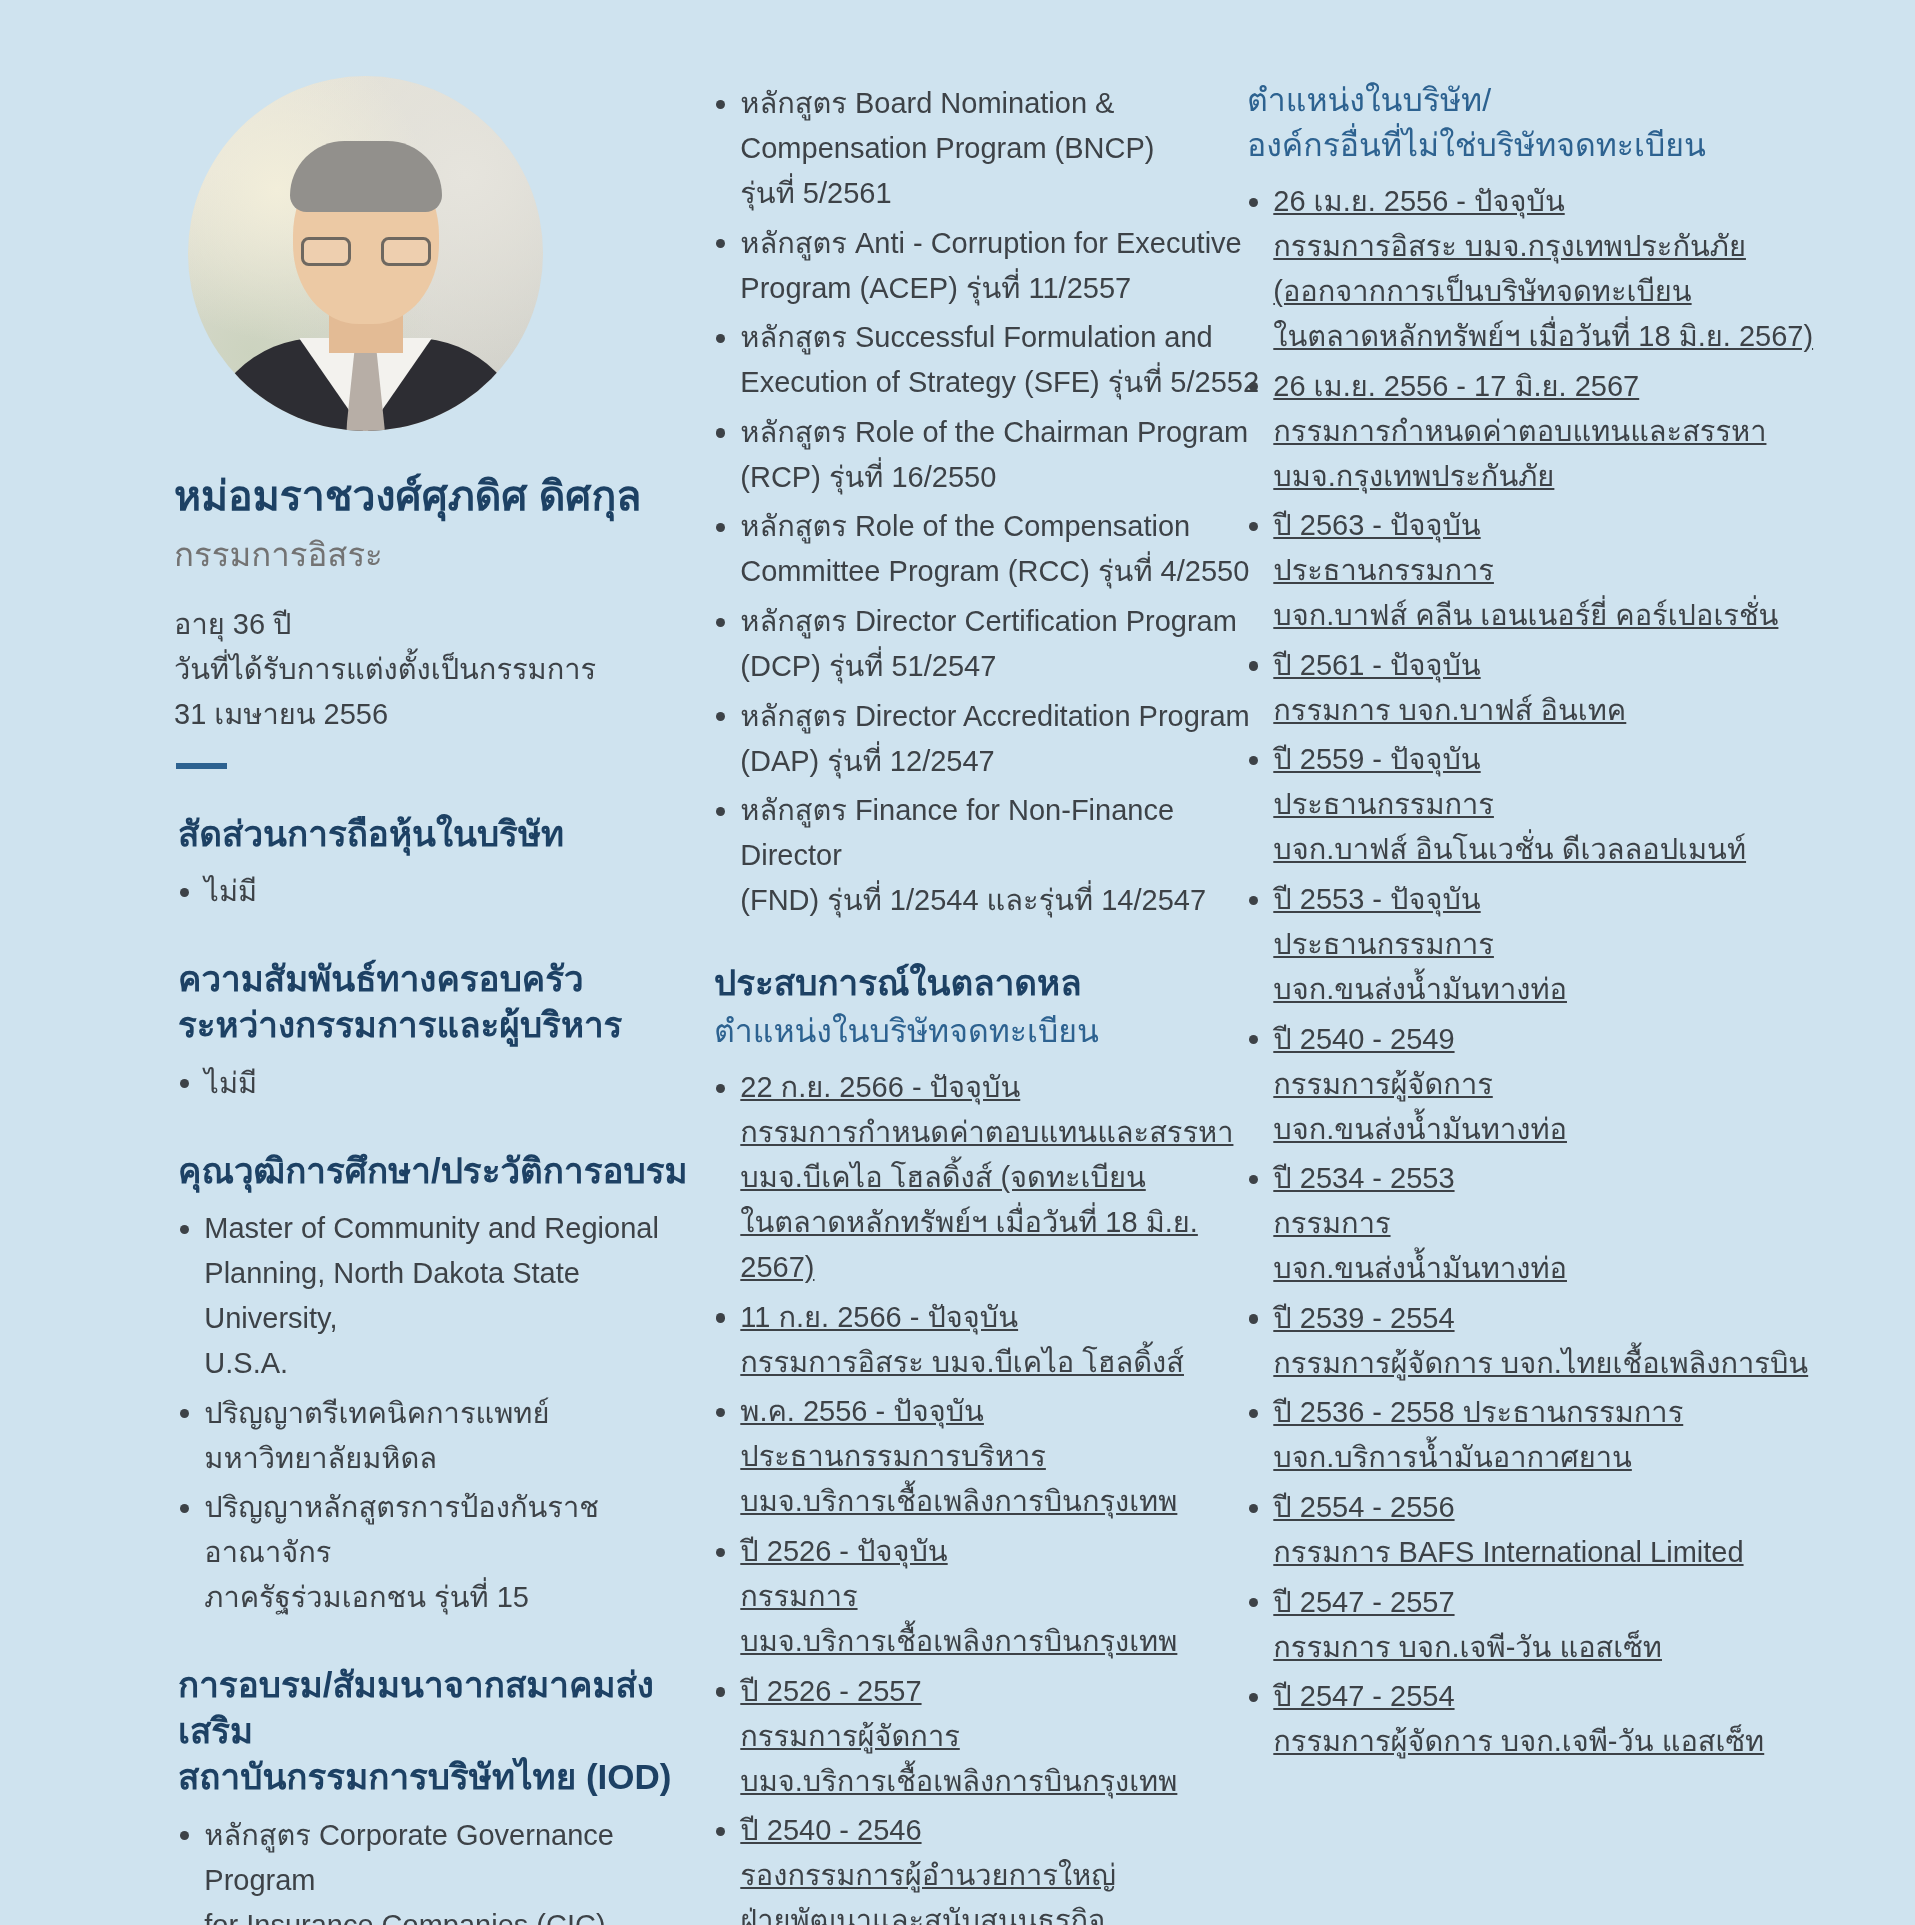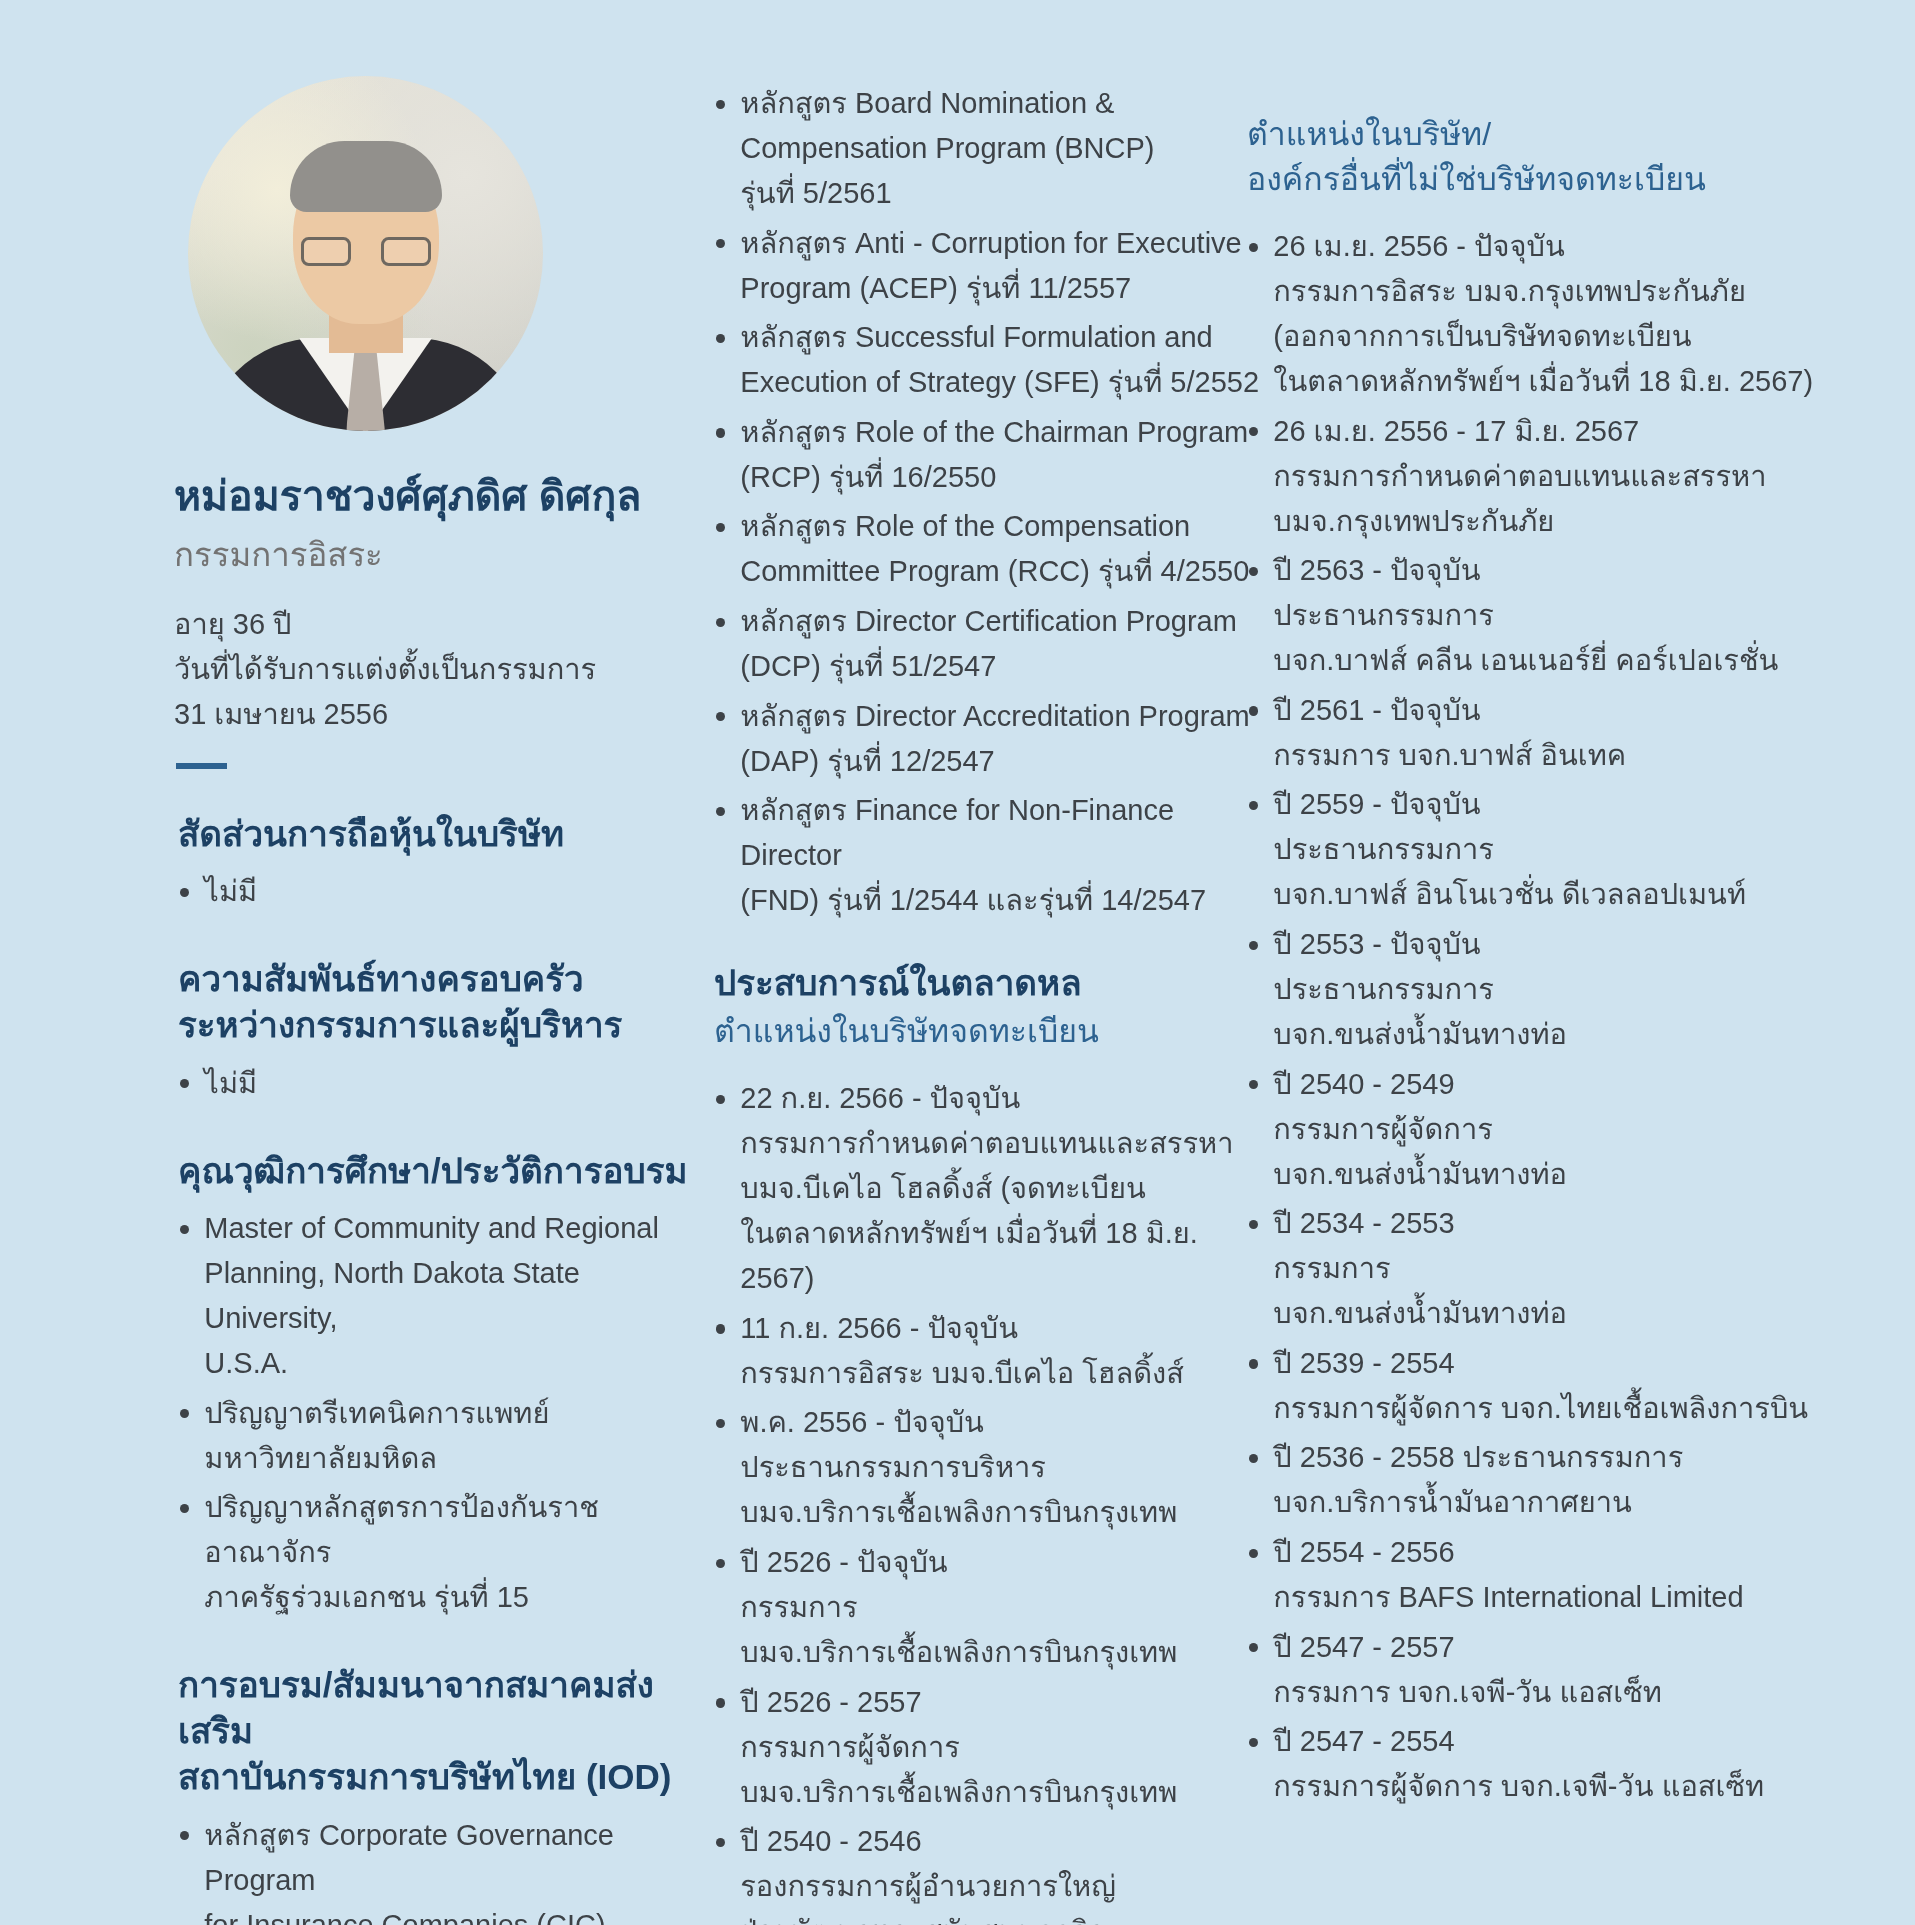--- a/index.html
+++ b/index.html
@@ -51,28 +51,28 @@
   .meta div{min-height:45px;}
   .dash{width:51px;height:5.4px;background:#2d6290;margin:26px 0 0 1.5px;}
 
   .sec{margin:42px 4px 0;}
   .sec-title{font-size:35px;font-weight:bold;color:#1d4164;line-height:46px;margin:0 0 12.4px;}
   .xp-title{margin:37px 0 0;}
   .subhead{font-size:32px;color:#2d6290;line-height:45px;margin:3.1px 0 0;}
   .col3 .subhead{margin:0;}
 
   .blist{list-style:none;margin:0;padding:0;}
-  .blist.mt{margin-top:22px;}
+  .blist.mt{margin-top:11px;text-decoration:underline;}
   .bi{display:flex;margin:0 0 4.6px;}
   .dot{flex:0 0 9.3px;width:9.3px;height:9.3px;border-radius:50%;background:#3d4247;
     margin:18.6px 15.5px 0 1.5px;}
   .txt{font-size:29px;line-height:45px;color:#3d4247;}
 
   .col2{padding-top:81px;}
-  .col3{padding-top:112px;}
+  .col3{padding-top:78px;}
 </style>
 </head>
 <body>
 
 <div class="page">
 
   <div class="col col1">
 
     <div class="photo">
       <div class="ph-jacket"></div>

